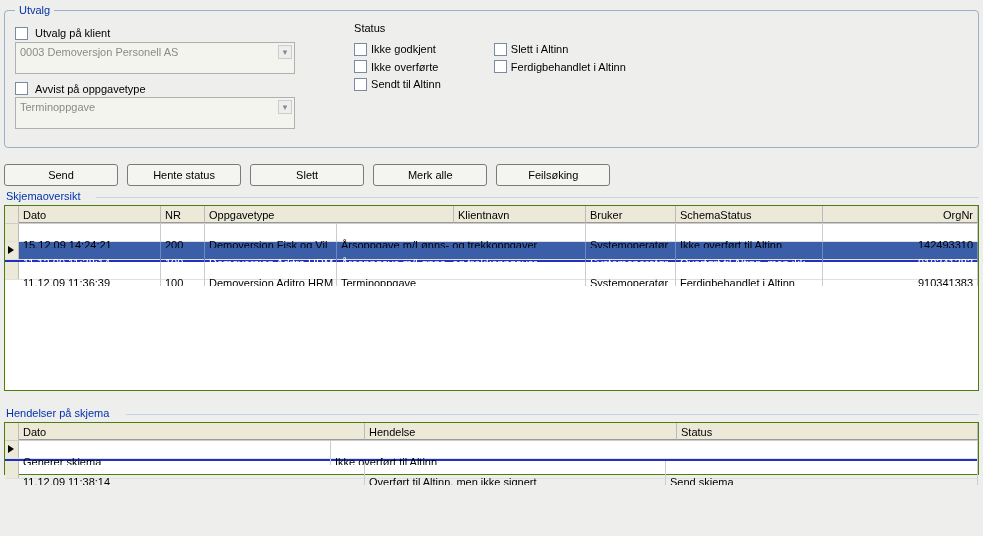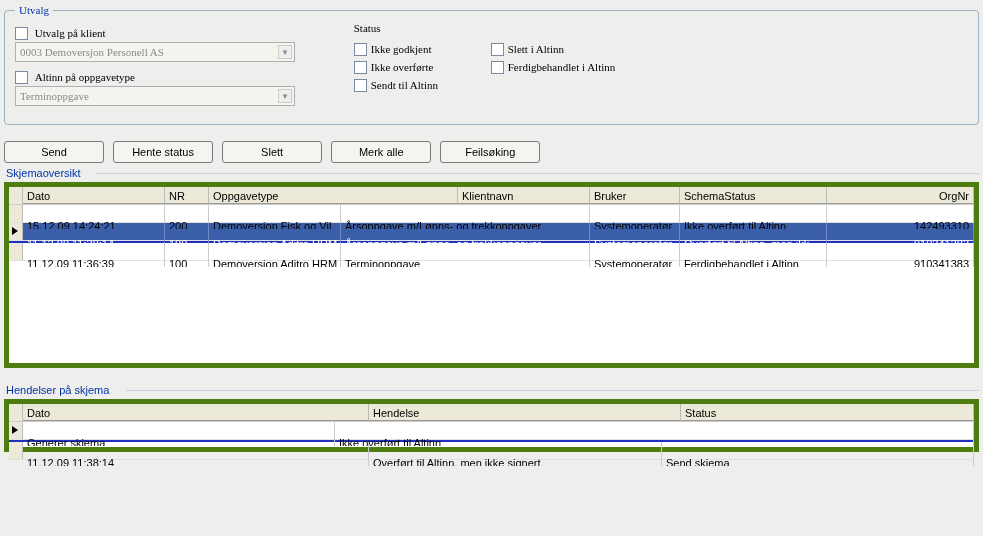--- a/index.html
+++ b/index.html
@@ -13,41 +13,40 @@
     width: 983px;
     height: 536px;
     overflow: hidden;
   }
   fieldset.utvalg {
     border: 1px solid #9cb0c8;
     border-radius: 4px;
     padding: 6px 10px 18px 10px;
     margin: 0 0 16px 0;
     position: relative;
-    font-family: Liberation Serif, serif;
   }
   fieldset.utvalg > legend {
     color: #0033aa;
     font-size: 11px;
     padding: 0 4px;
   }
   .filter-left { display: inline-block; width: 320px; vertical-align: top; }
   .filter-right { display: inline-block; vertical-align: top; margin-left: 16px; }
   .chk-row { margin: 4px 0 2px 0; }
   .chkbox {
     display: inline-block;
     width: 13px; height: 13px;
     border: 1px solid #7a8aa0;
     background: #fff;
     vertical-align: middle;
     margin-right: 4px;
   }
   .chk-label { vertical-align: middle; }
   .combo {
-    width: 280px; height: 20px;
+    width: 280px; height: 32px;
     border: 1px solid #b0b0b0;
     background: #f4f4ee;
     color: #8a8a8a;
     padding: 1px 4px;
     position: relative;
     line-height: 16px;
   }
   .combo .arrow {
     position: absolute; right: 2px; top: 2px;
     width: 14px; height: 14px;
@@ -55,21 +54,21 @@
     background: #eee;
     text-align: center;
     font-size: 9px; line-height: 12px;
     color: #888;
   }
   .status-col { display: inline-block; vertical-align: top; margin-right: 50px; }
   .status-lbl { margin-bottom: 4px; display:block;}
   .btn-row { margin: 4px 0 4px 0; }
   .btn {
     display: inline-block;
-    width: 100px; height: 22px;
+    width: 114px; height: 22px;
     border: 1px solid #7a7a7a;
     border-radius: 3px;
     background: #f4f4f0;
     text-align: center;
     line-height: 20px;
     margin-right: 6px;
     cursor: pointer;
   }
   .section-title {
     color: #0033aa;
@@ -81,21 +80,21 @@
   .section-title::after{
     content:"";
     position:absolute;
     left: 90px;
     right: 0;
     top: 50%;
     border-top:1px solid #c9d4e2;
   }
   .section-title.ev::after{ left: 120px; }
   .grid {
-    border: 5px solid #4d7c0f;
+    border: 1px solid #4d7c0f;
     background: #fff;
   }
   .grid-over { height: 186px; }
   .grid-hend { height: 53px; margin-bottom:0;}
   .row { display: flex; width: 100%; height: 18px; line-height: 18px; border-bottom: 1px solid #ccc; }
   .header-row { background: #ece9d8; }
   .header-row .cell {
     border-right: 1px solid #bbb;
     border-bottom: 1px solid #999;
     padding: 0 4px;
@@ -143,21 +142,21 @@
     <div class="chk-row">
       <span class="chkbox"></span>
       <span class="chk-label">Utvalg på klient</span>
     </div>
     <div class="combo">
       <span>0003 Demoversjon Personell AS</span>
       <span class="arrow">▾</span>
     </div>
     <div class="chk-row" style="margin-top:8px;">
       <span class="chkbox"></span>
-      <span class="chk-label">Altinn på oppgavetype</span>
+      <span class="chk-label">Avvist på oppgavetype</span>
     </div>
     <div class="combo">
       <span>Terminoppgave</span>
       <span class="arrow">▾</span>
     </div>
   </div>
 
   <div class="filter-right">
     <span class="status-lbl">Status</span>
     <div class="status-col" id="status-col-1"><div class="chk-row"><span class="chkbox"></span><span class="chk-label">Ikke godkjent</span></div><div class="chk-row"><span class="chkbox"></span><span class="chk-label">Ikke overførte</span></div><div class="chk-row"><span class="chkbox"></span><span class="chk-label">Sendt til Altinn</span></div></div>

